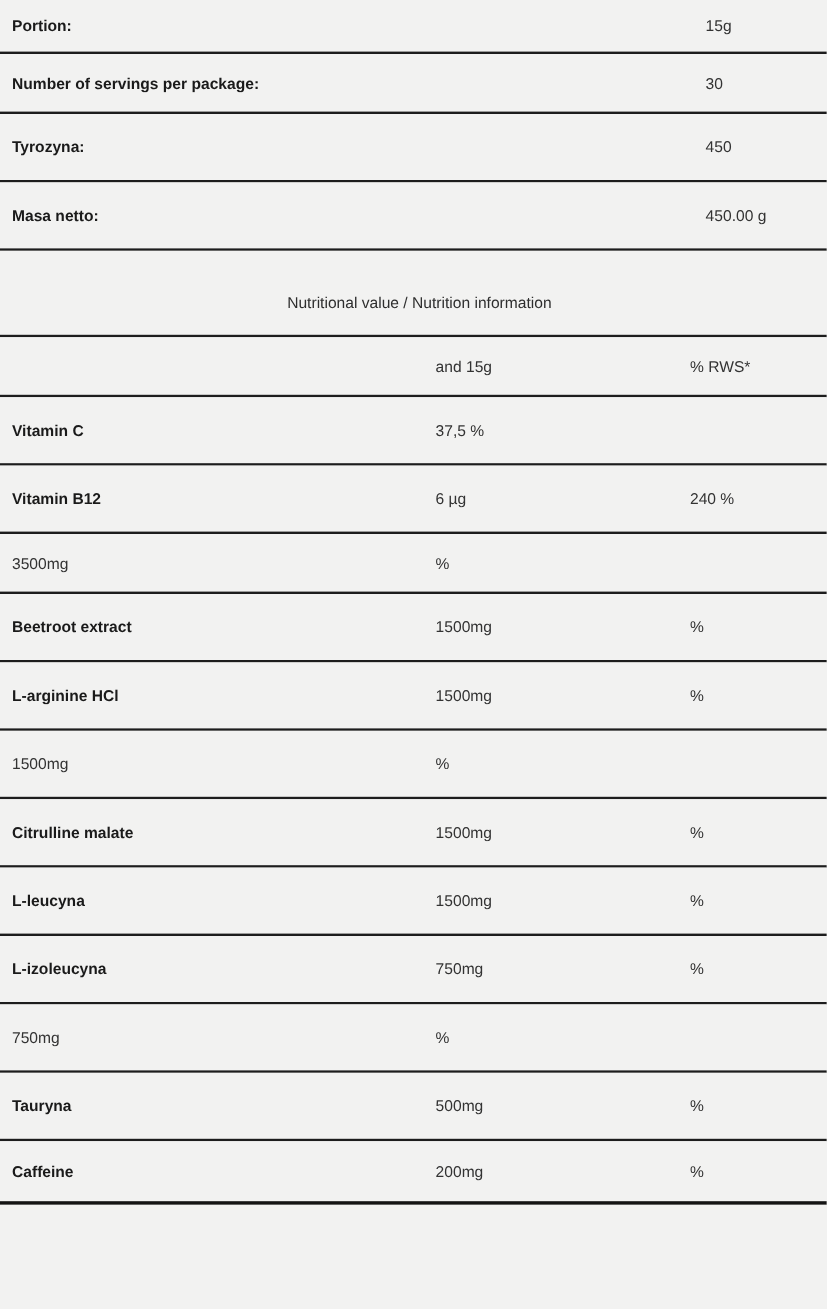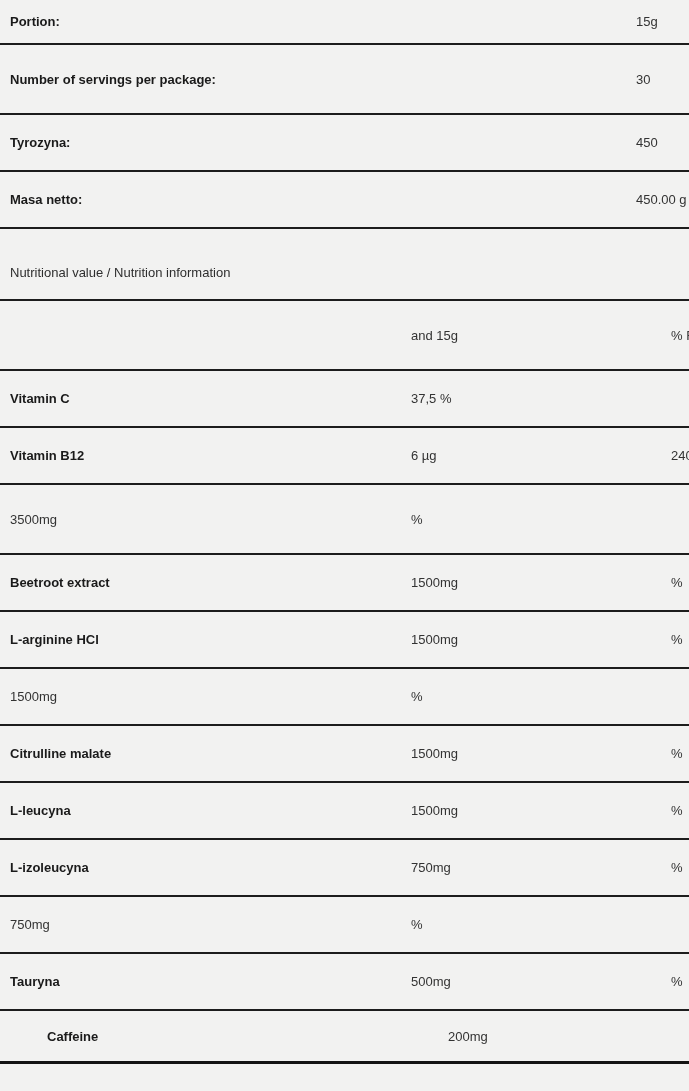--- a/index.html
+++ b/index.html
@@ -17,57 +17,57 @@
   }
   .table {
     width: 689px;
   }
   .row {
     box-sizing: border-box;
     display: grid;
     align-items: center;
     border-bottom: 2px solid #1d1d1d;
     background: #f2f2f1;
-    gap: 48px;
   }
   .row.no-border { border-bottom: none; }
   
   .info-row {
     grid-template-columns: 578px 1fr;
   }
   
   .nutri-row {
     grid-template-columns: 353px 212px 1fr;
   }
   .section-row {
     grid-template-columns: 1fr;
     padding-top: 16px;
+    text-align: center;
   }
   .cell {
     padding-left: 10px;
     white-space: nowrap;
     overflow: hidden;
   }
   .label, .name {
     font-weight: 700;
     color: #1a1a1a;
   }
   .value, .amount, .rws, .hdr {
     font-weight: 400;
     color: #333333;
   }
   .section-title {
     font-weight: 400;
     color: #2e2e2e;
   }
   
   .h45 { height: 45px; }
-  .h50 { height: 50px; padding-left: 37px; }
+  .h50 { height: 50px; }
   .h57 { height: 57px; }
-  .h58 { height: 70px; }
+  .h58 { height: 50px; }
   .h72 { height: 72px; }
   .bottom-bar {
     width: 689px;
     height: 3px;
     background: #141414;
   }
   .bottom-spacer {
     width: 689px;
     height: 6px;
     background: #f2f2f1;

